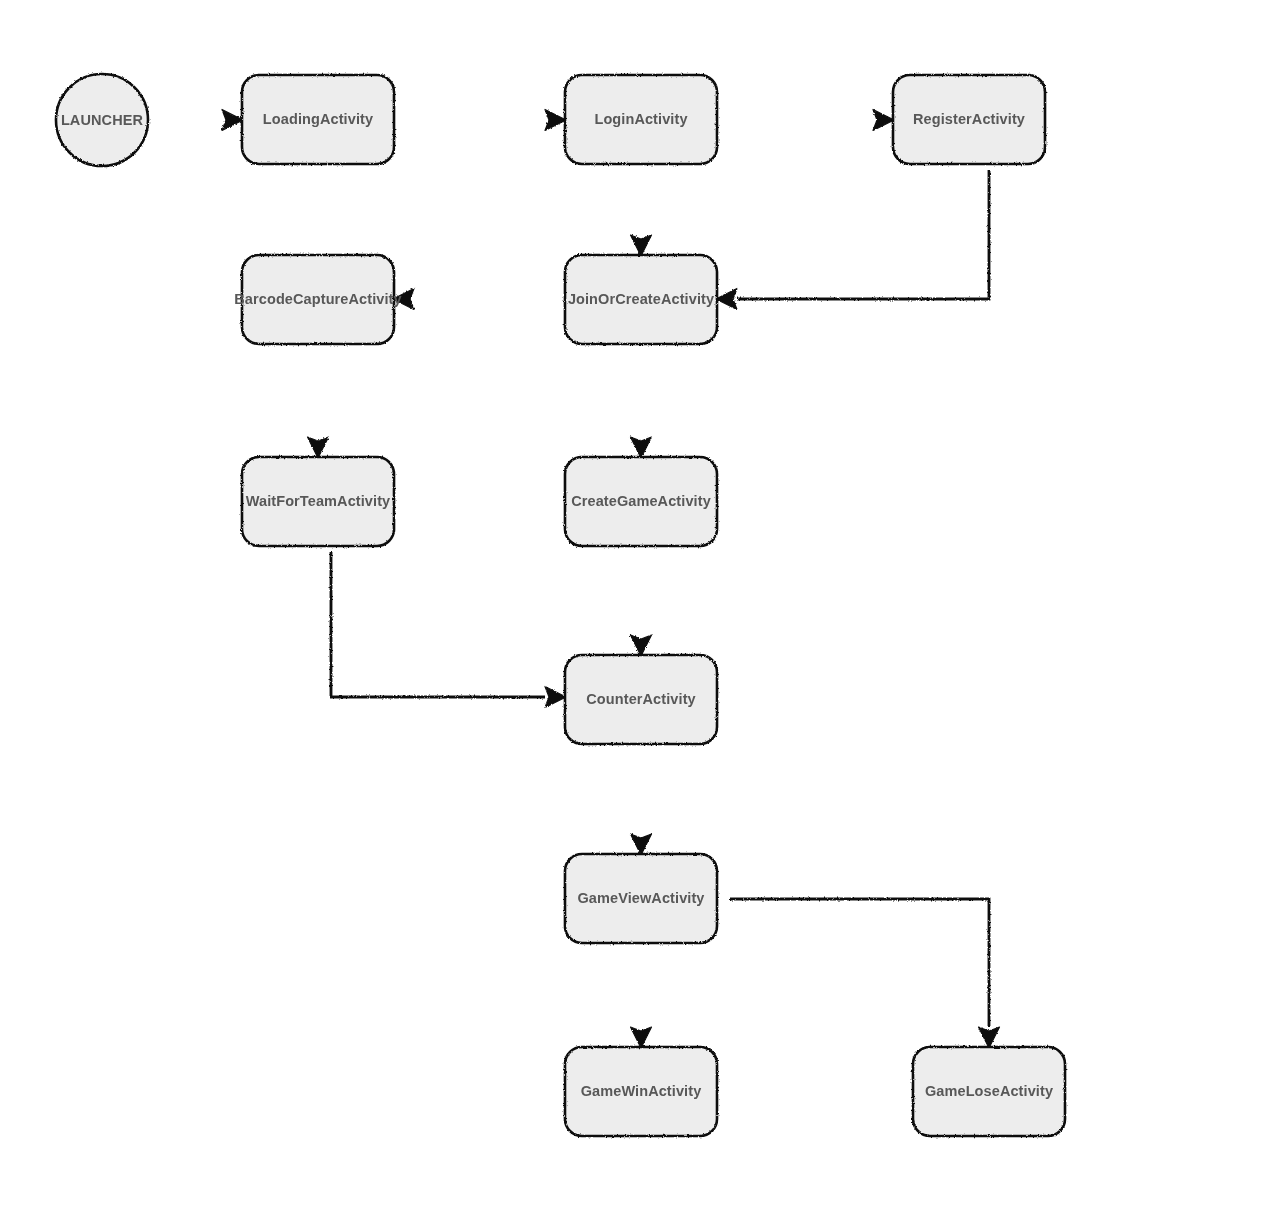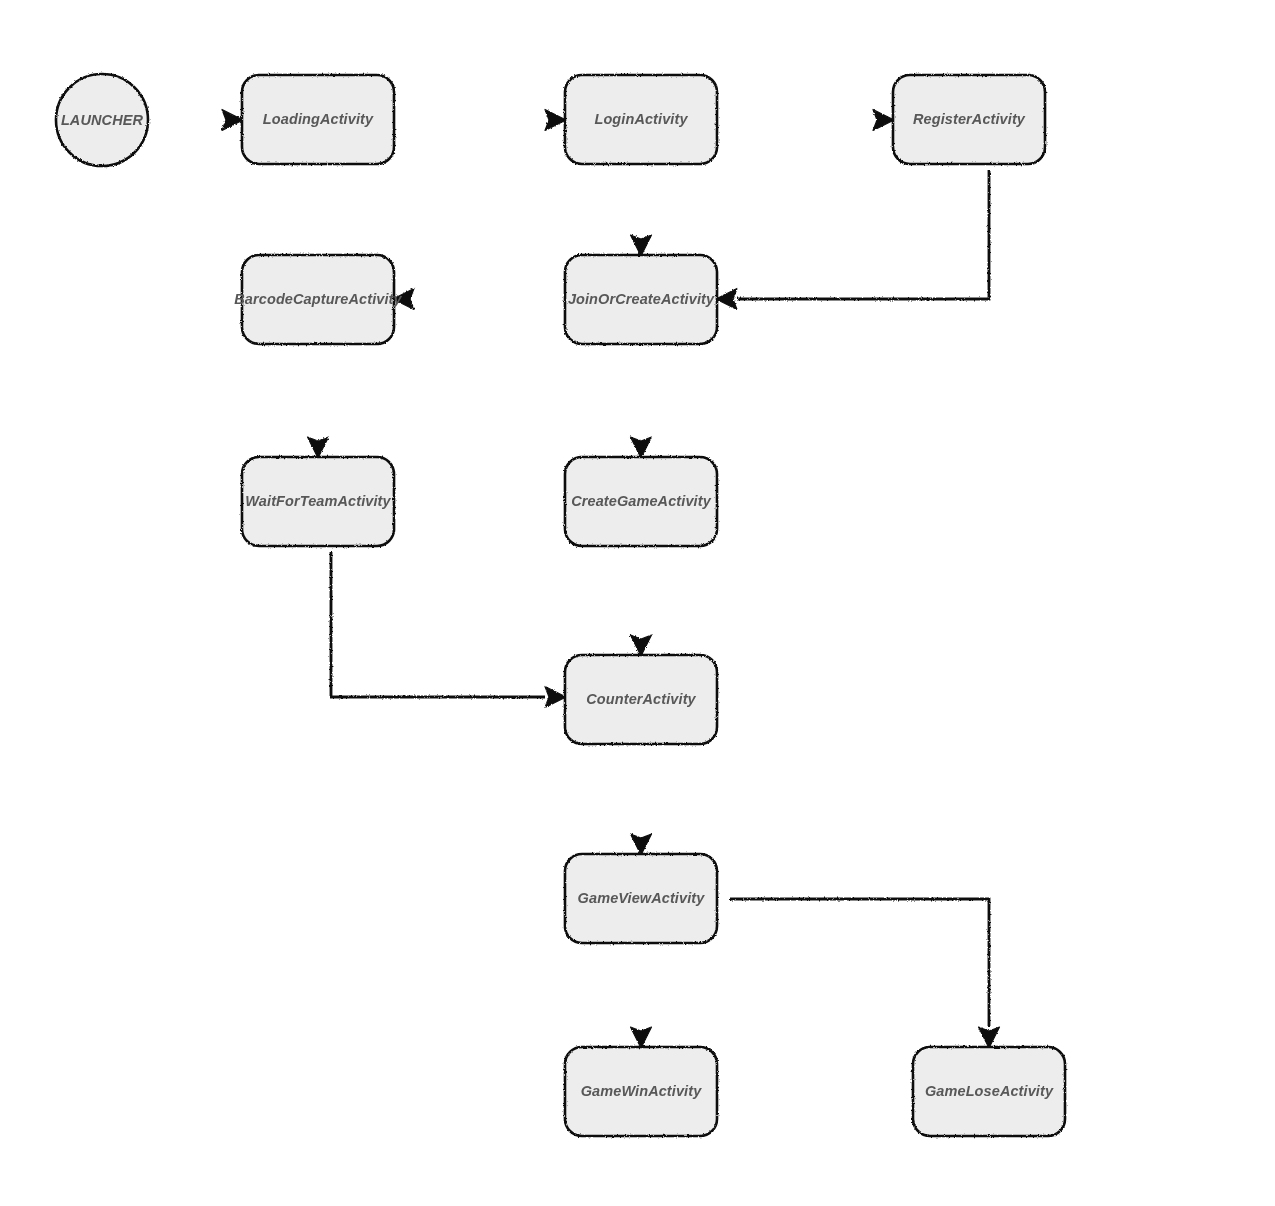--- a/index.html
+++ b/index.html
@@ -11,21 +11,20 @@
     width: 1275px;
     height: 1206px;
     font-family: "Liberation Sans", sans-serif;
     overflow: hidden;
   }
   #diagram-root {
     position: relative;
     width: 1275px;
     height: 1206px;
     background: #ffffff;
-    font-style: italic;
   }
   svg#flow-svg {
     display: block;
     width: 1275px;
     height: 1206px;
   }
   .node-shape {
     fill: #ededed;
     stroke: #111111;
     stroke-width: 2.6;

